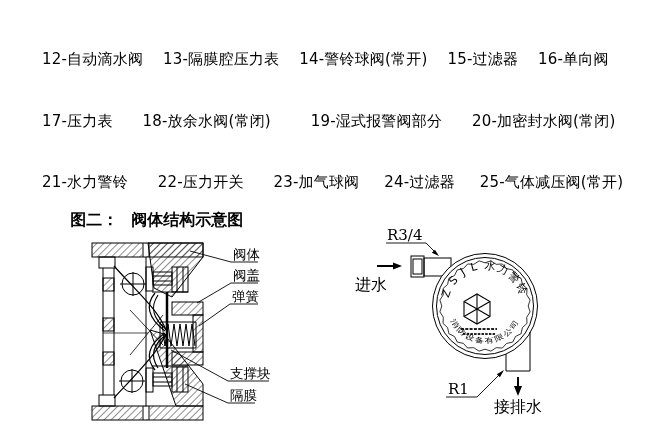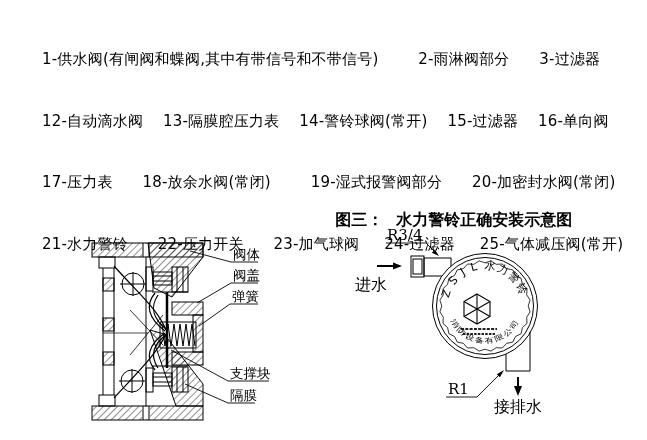--- a/index.html
+++ b/index.html
@@ -15,29 +15,28 @@
   .cad{font-family:"DejaVu Serif",serif;font-size:15px;}
   .arc-main{font-size:11px;letter-spacing:1.5px;}
   .arc-co{font-size:7px;letter-spacing:1px;}
 </style>
 </head>
 <body>
 
 <div class="page">
 
   <div class="legend">
-    <div>1-供水阀(有闸阀和蝶阀,其中有带信号和不带信号)        2-雨淋阀部分      3-过滤器</div>
     <div>12-自动滴水阀    13-隔膜腔压力表    14-警铃球阀(常开)    15-过滤器    16-单向阀</div>
     <div>17-压力表      18-放余水阀(常闭)        19-湿式报警阀部分      20-加密封水阀(常闭)</div>
     <div>21-水力警铃      22-压力开关      23-加气球阀     24-过滤器     25-气体减压阀(常开)</div>
     
   </div>
 
-  <div class="caption" style="left:313px;">
-    <span>图三：</span><span class="cap-title">水力警铃正确安装示意图</span>
+  <div class="caption" style="left:48px;">
+    <span>图二：</span><span class="cap-title">阀体结构示意图</span>
   </div>
 
   <svg style="left:85px;top:230px;" width="225" height="210" viewBox="85 230 225 210">
     <defs>
       <pattern id="hatchA" patternUnits="userSpaceOnUse" width="5" height="5" patternTransform="rotate(45)">
         <line x1="0" y1="0" x2="0" y2="5" stroke="#222" stroke-width="1"></line>
       </pattern>
     </defs>
     <g stroke="#000" stroke-width="1" fill="none">
 

